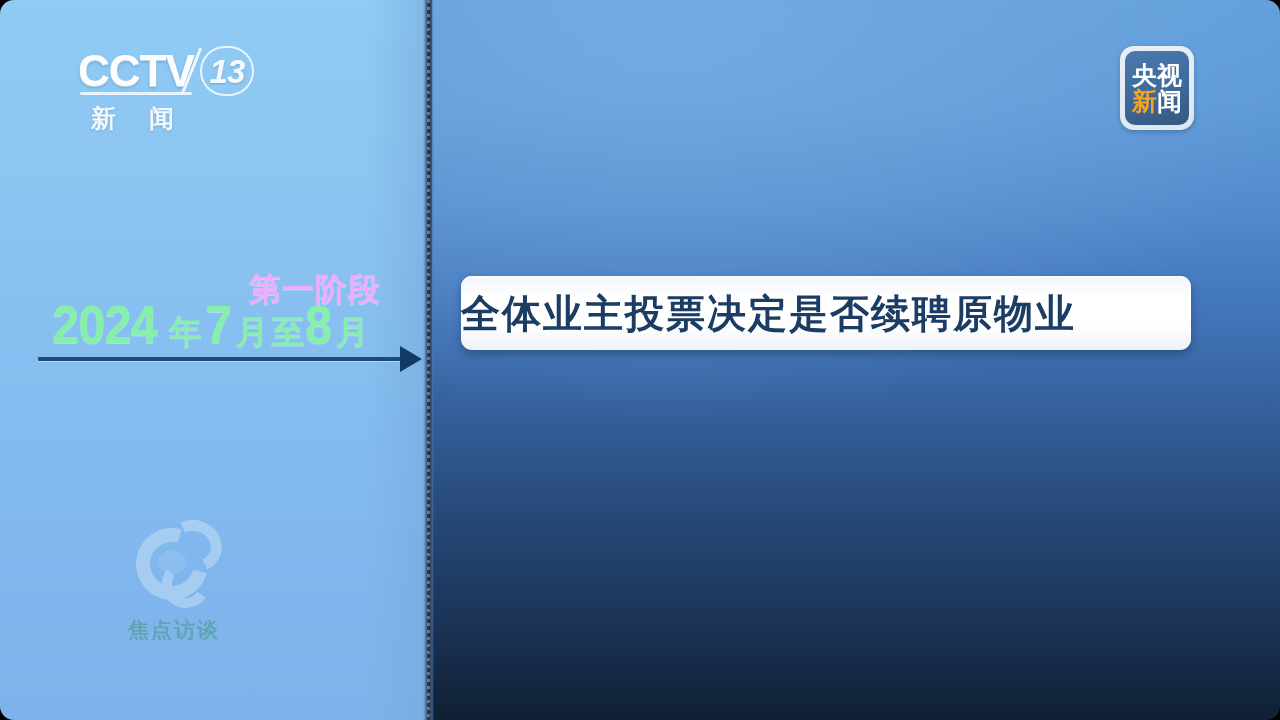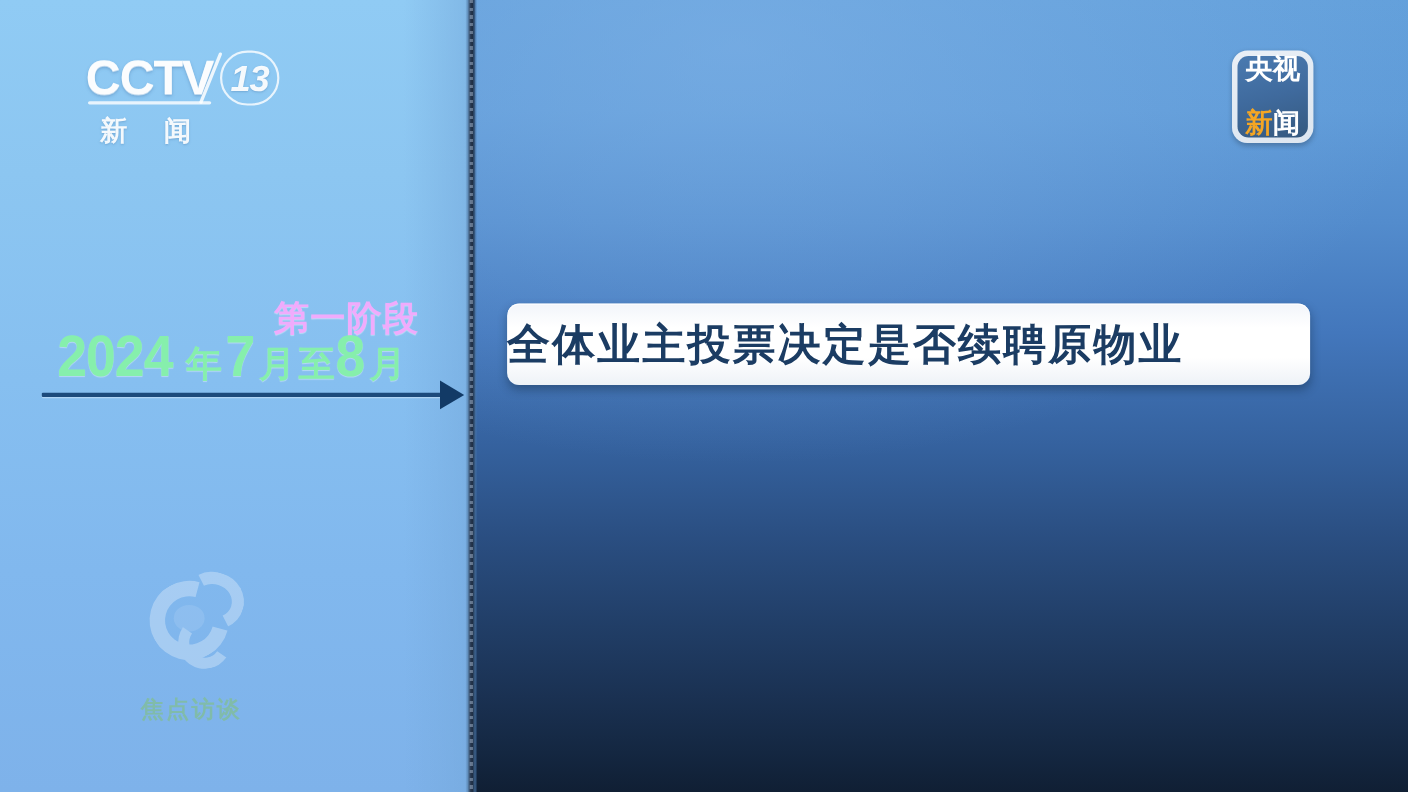--- a/index.html
+++ b/index.html
@@ -6,20 +6,21 @@
     margin: 0;
     padding: 0;
     background: #000;
   }
   #screen {
     position: relative;
     width: 1280px;
     height: 720px;
     overflow: hidden;
     font-family: "Liberation Sans", "DejaVu Sans", sans-serif;
+    border-radius: 14px;
     -webkit-font-smoothing: antialiased;
   }
 
   
   .left-panel {
     position: absolute;
     left: 0; top: 0;
     width: 427px;
     height: 720px;
     background: linear-gradient(180deg,
@@ -165,21 +166,21 @@
     padding: 5px;
     box-sizing: border-box;
   }
   .news-inner {
     width: 100%; height: 100%;
     border-radius: 10px;
     background: linear-gradient(165deg, #4a7ab0 0%, #3f6a9d 50%, #35597f 100%);
     display: flex;
     flex-direction: column;
     align-items: center;
-    justify-content: space-between;
+    justify-content: center;
     gap: 1px;
   }
   .news-line {
     display: flex;
     line-height: 1;
   }
   .news-ch {
     font-size: 25px;
     font-weight: 700;
     color: #ffffff;
@@ -285,26 +286,26 @@
     box-sizing: border-box;
   }
   .wm-dot {
     position: absolute;
     left: 36px; top: 28px;
     width: 28px; height: 24px;
     border-radius: 50%;
     background: rgba(255,255,255,0.35);
   }
   .wm-text {
-    margin-top: 21px;
+    margin-top: 6px;
     text-align: center;
     font-size: 21px;
     font-weight: 700;
     letter-spacing: 2px;
-    color: #84cc16;
+    color: #15803d;
   }
 
   
   .banner {
     position: absolute;
     left: 461px; top: 276px;
     width: 730px; height: 74px;
     border-radius: 11px;
     background: linear-gradient(180deg,
         #f2f5fa 0%,

